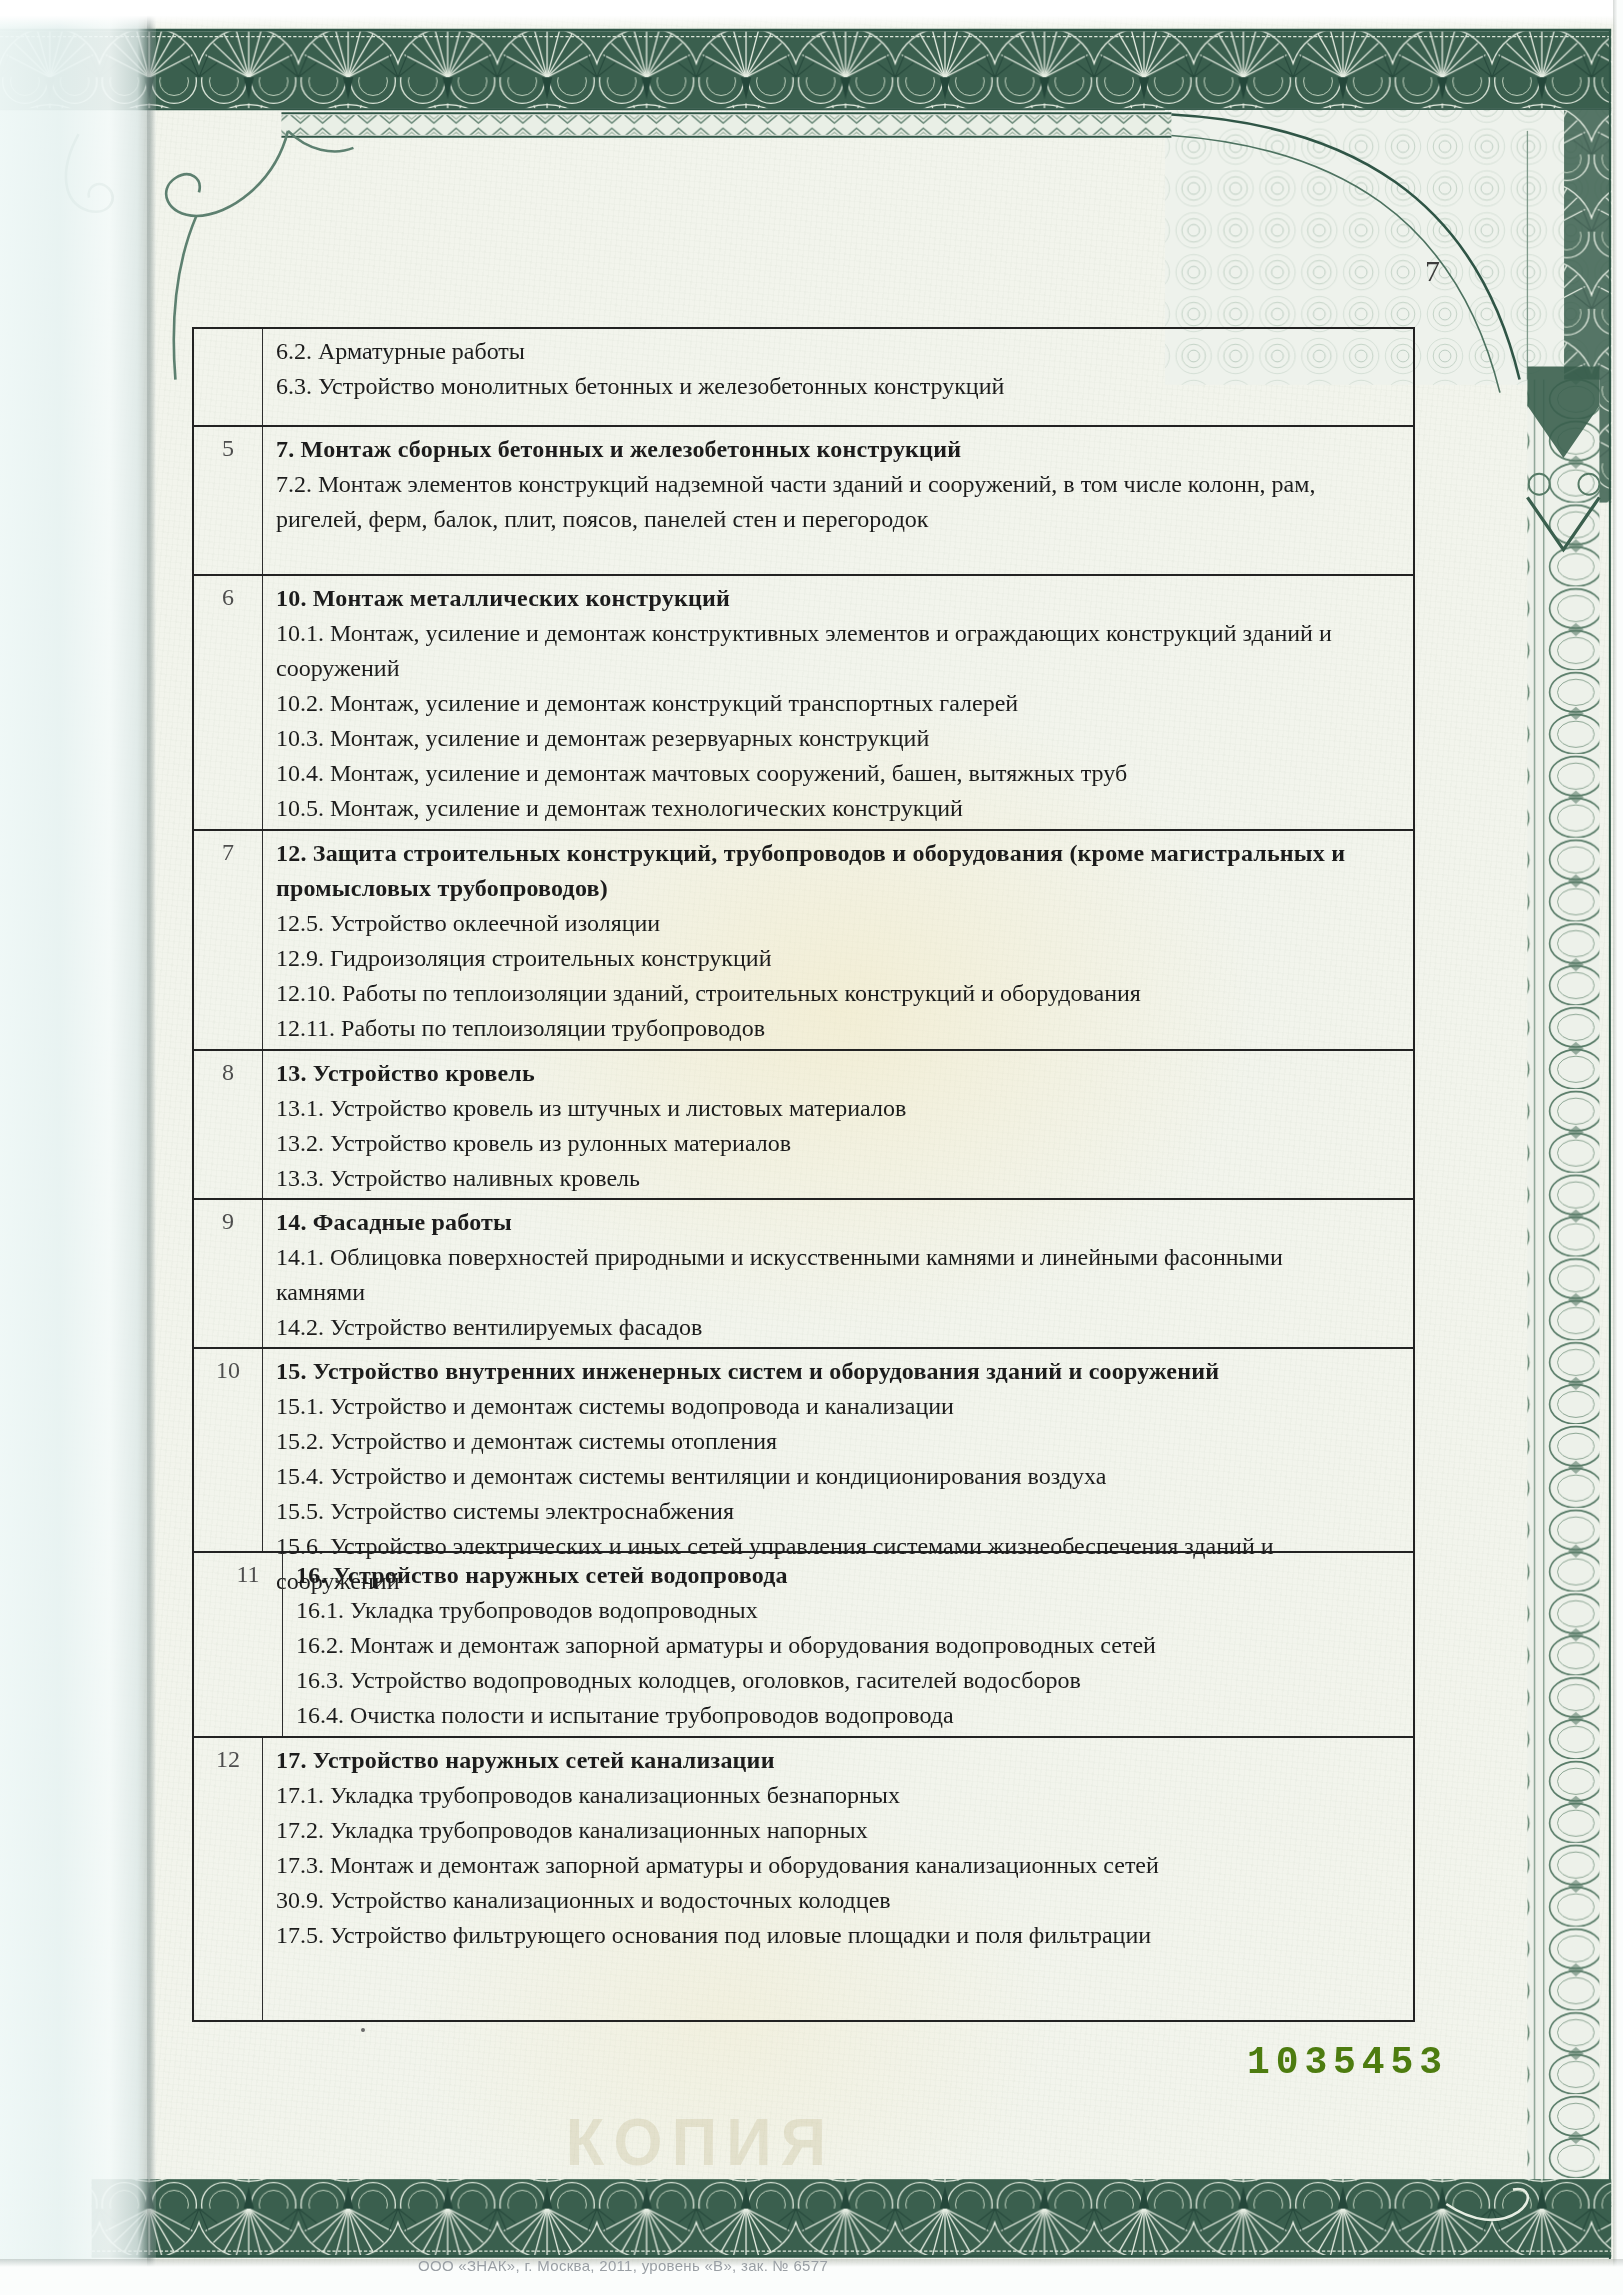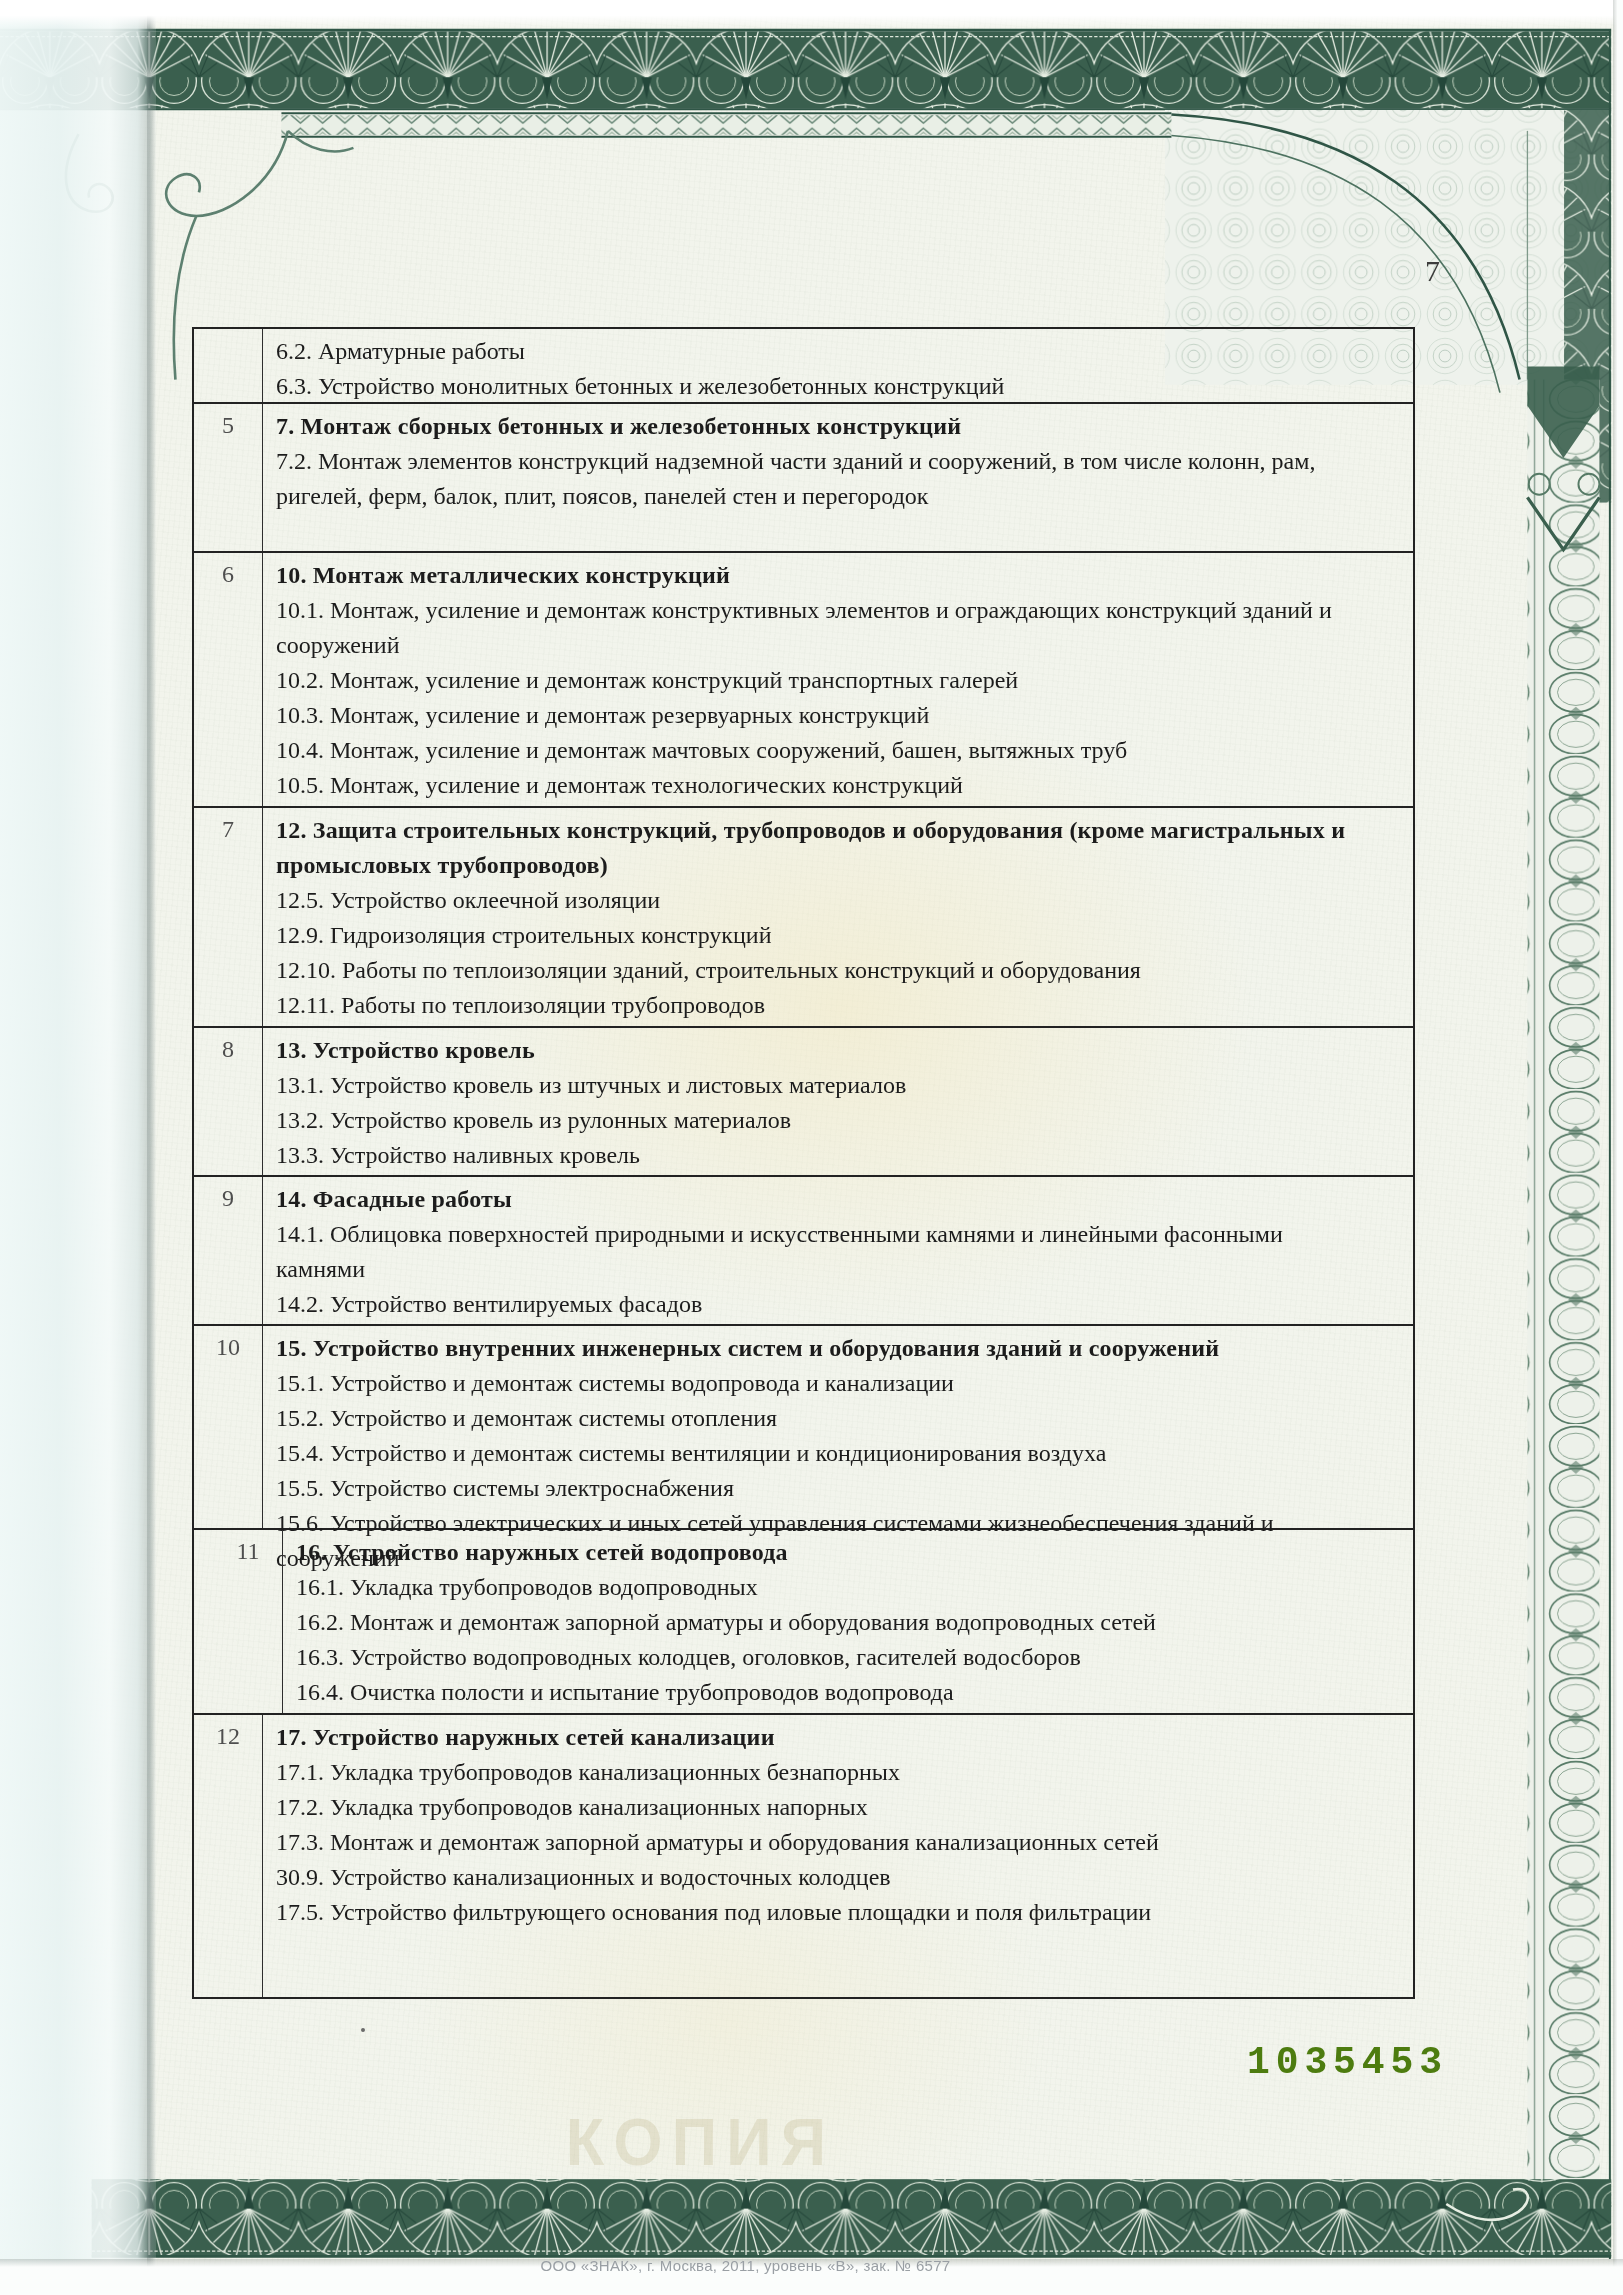--- a/index.html
+++ b/index.html
@@ -53,21 +53,21 @@
     font-family:"Liberation Mono", monospace;font-weight:700;
     font-size:38px;letter-spacing:5.9px;color:#4d7c0f;}
   
   .watermark{position:absolute;left:563px;top:2106px;width:275px;z-index:2;
     font-family:"Liberation Sans", sans-serif;font-weight:700;
     font-size:63px;letter-spacing:9.2px;color:rgba(168,156,98,0.20);
     text-align:center;transform:scaleY(1.05);}
   
   .imprint{position:absolute;left:418px;top:2257px;width:655px;z-index:5;
     font-family:"Liberation Sans", sans-serif;font-size:15px;color:#999fa4;
-    text-align:center;letter-spacing:0.3px;}
+    text-align:left;letter-spacing:0.3px;}
   .dot{position:absolute;left:361px;top:2028px;width:3.9px;height:3.9px;border-radius:50%;
     background:#6a6a6a;z-index:5;}
 </style>
 </head>
 <body>
 
 <div class="page">
   <div class="paper"></div>
 
   <svg class="frame" width="1623" height="2295" viewBox="0 0 2480 3507" aria-hidden="true">
@@ -162,21 +162,21 @@
     <line x1="140" y1="3440" x2="2462" y2="3440" stroke="#dfe8dc" stroke-width="2" stroke-dasharray="5 3"></line>
 
     <path d="M2210,3368 C2250,3395 2290,3400 2320,3380 C2345,3362 2335,3340 2312,3346" fill="none" stroke="#e7eee3" stroke-width="4"></path>
   </svg>
 
   <div class="left-curl"></div>
 
   <div class="pageno">7</div>
 
   <div class="wtable" id="wtable">
-  <div class="trow" style="height: 73px;">
+  <div class="trow" style="height: 96px;">
     <div class="tnum"></div>
     <div class="tcontent">
           <div class="line">6.2. Арматурные работы</div>
           <div class="line">6.3. Устройство монолитных бетонных и железобетонных конструкций</div>
         </div>
   </div>
 
   <div class="trow" style="height: 149px;">
     <div class="tnum">5</div>
     <div class="tcontent">

